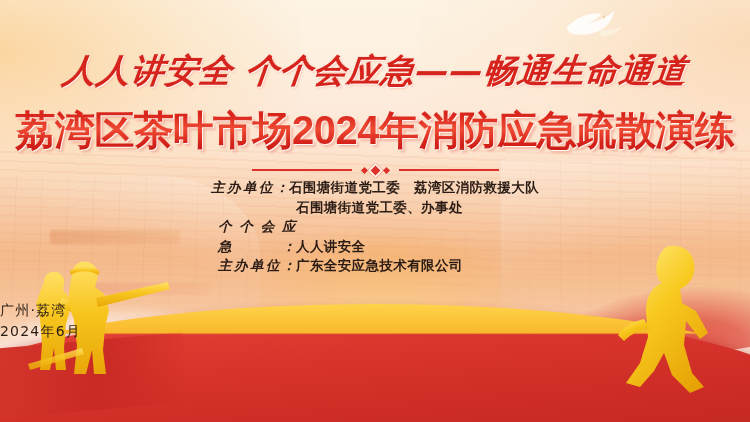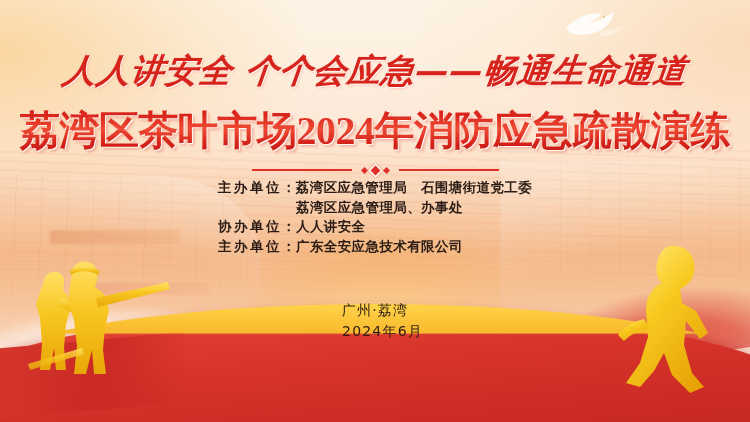--- a/index.html
+++ b/index.html
@@ -156,21 +156,21 @@
     text-shadow:
       1px 1px 0 rgba(255,255,255,.85),
       2px 2px 2px rgba(255,180,160,.55),
       0 0 1px rgba(190,20,14,.6);
     transform:skewX(-6deg);
   }
 
   .maintitle{
     position:absolute;left:0;right:0;top:103px;height:52px;
     text-align:center;white-space:nowrap;
-    font-family:Liberation Serif, serif;
+    font-family:Liberation Sans, sans-serif;
     font-size:40px;font-weight:bold;
     letter-spacing:-0.5px;
     background:linear-gradient(180deg,#e23127 0%,#d8241b 22%,#ef4a33 50%,#d4211a 78%,#c41b14 100%);
     -webkit-background-clip:text;background-clip:text;
     color:transparent;-webkit-text-fill-color:transparent;
     filter:drop-shadow(1.5px 1.5px 0 rgba(255,255,255,.9))
            drop-shadow(2.5px 2.5px 1px rgba(235,140,120,.5));
   }
 
   .divider{
@@ -184,32 +184,32 @@
   .divider .d-sm{width:5px;height:5px;background:#e0302a;transform:rotate(45deg);}
 
   .orgblock{
     position:absolute;left:0;right:0;top:178px;
     text-align:center;
     font-family:"DejaVu Sans","Liberation Sans",sans-serif;
     font-size:13.5px;font-weight:bold;color:#2a1c15;
     line-height:19.5px;letter-spacing:.4px;
   }
   .orgrow{display:block;}
-  .orgrow .lbl{display:inline-block;width:78px;text-align:justify;text-align-last:justify;}
+  .orgrow .lbl{display:inline-block;width:78px;text-align:justify;text-align-last:justify;font-style:italic;}
   .orgrow .val{display:inline-block;text-align:left;min-width:236px;}
   .orgrow.cont .lbl{visibility:hidden;}
 
   .venue{
     position:absolute;left:0;right:0;top:300px;
-    text-align:center;
+    text-align:left;
     font-family:"DejaVu Sans","Liberation Sans",sans-serif;
     font-size:14px;color:#2b1d14;line-height:21px;letter-spacing:1.2px;
   }
   .venue .city{display:block;}
-  .venue .date{display:block;margin-left:15px;}
+  .venue .date{display:block;}
 </style>
 </head>
 <body>
 
 <div class="poster">
 
   <div class="bg-sky"></div>
   <div class="bg-warmleft"></div>
   <div class="bg-warmright"></div>
   <div class="bg-photo"></div>
@@ -283,27 +283,27 @@
       <span class="gem">
         <span class="d-sm"></span>
         <span class="d-big"></span>
         <span class="d-sm"></span>
       </span>
       <span class="line"></span>
     </div>
 
     <div class="orgblock">
       <span class="orgrow">
-        <span class="lbl">主办单位：</span><span class="val">荔湾区应急管理局　石围塘街道党工委</span>
+        <span class="lbl">主办单位：</span><span class="val">石围塘街道党工委　荔湾区消防救援大队</span>
       </span>
       <span class="orgrow cont">
-        <span class="lbl">主办单位：</span><span class="val">荔湾区应急管理局、办事处</span>
+        <span class="lbl">主办单位：</span><span class="val">石围塘街道党工委、办事处</span>
       </span>
       <span class="orgrow">
-        <span class="lbl">协办单位：</span><span class="val">人人讲安全</span>
+        <span class="lbl">个个会应急：</span><span class="val">人人讲安全</span>
       </span>
       <span class="orgrow">
         <span class="lbl">主办单位：</span><span class="val">广东全安应急技术有限公司</span>
       </span>
     </div>
 
     <div class="venue">
       <span class="city">广州·荔湾</span>
       <span class="date">2024年6月</span>
     </div>

